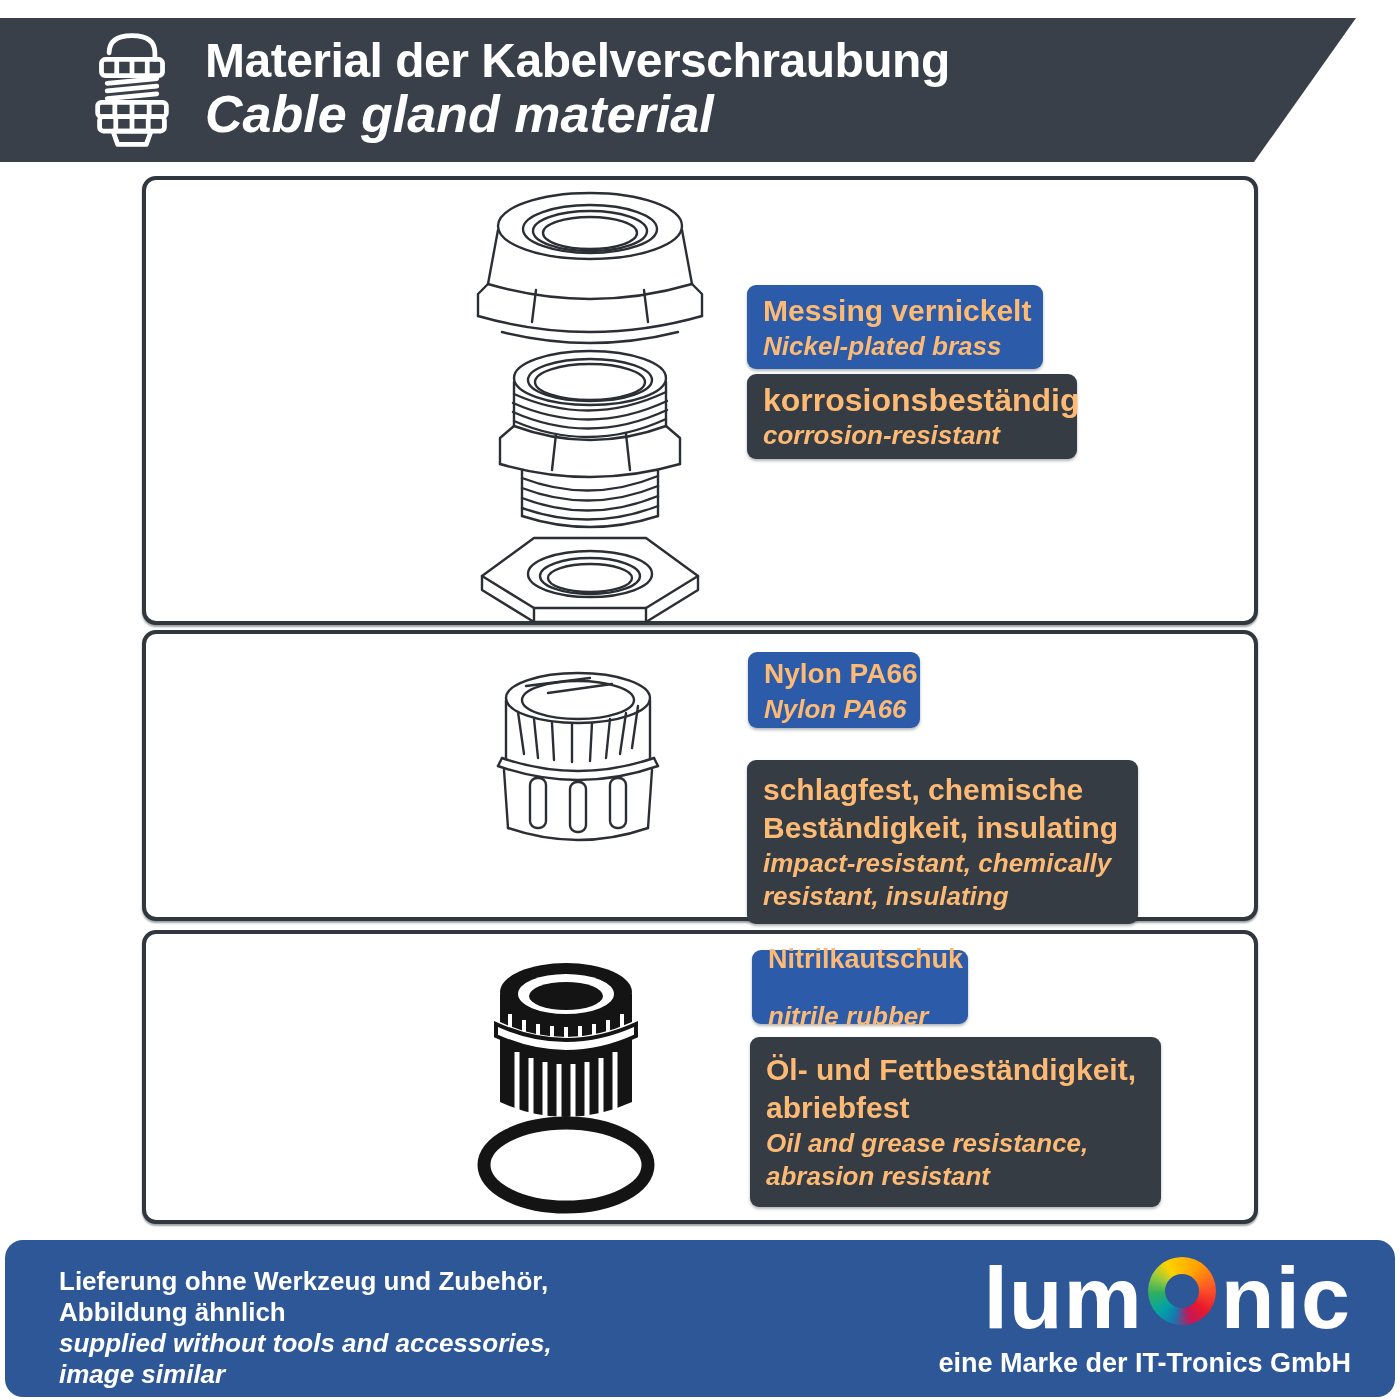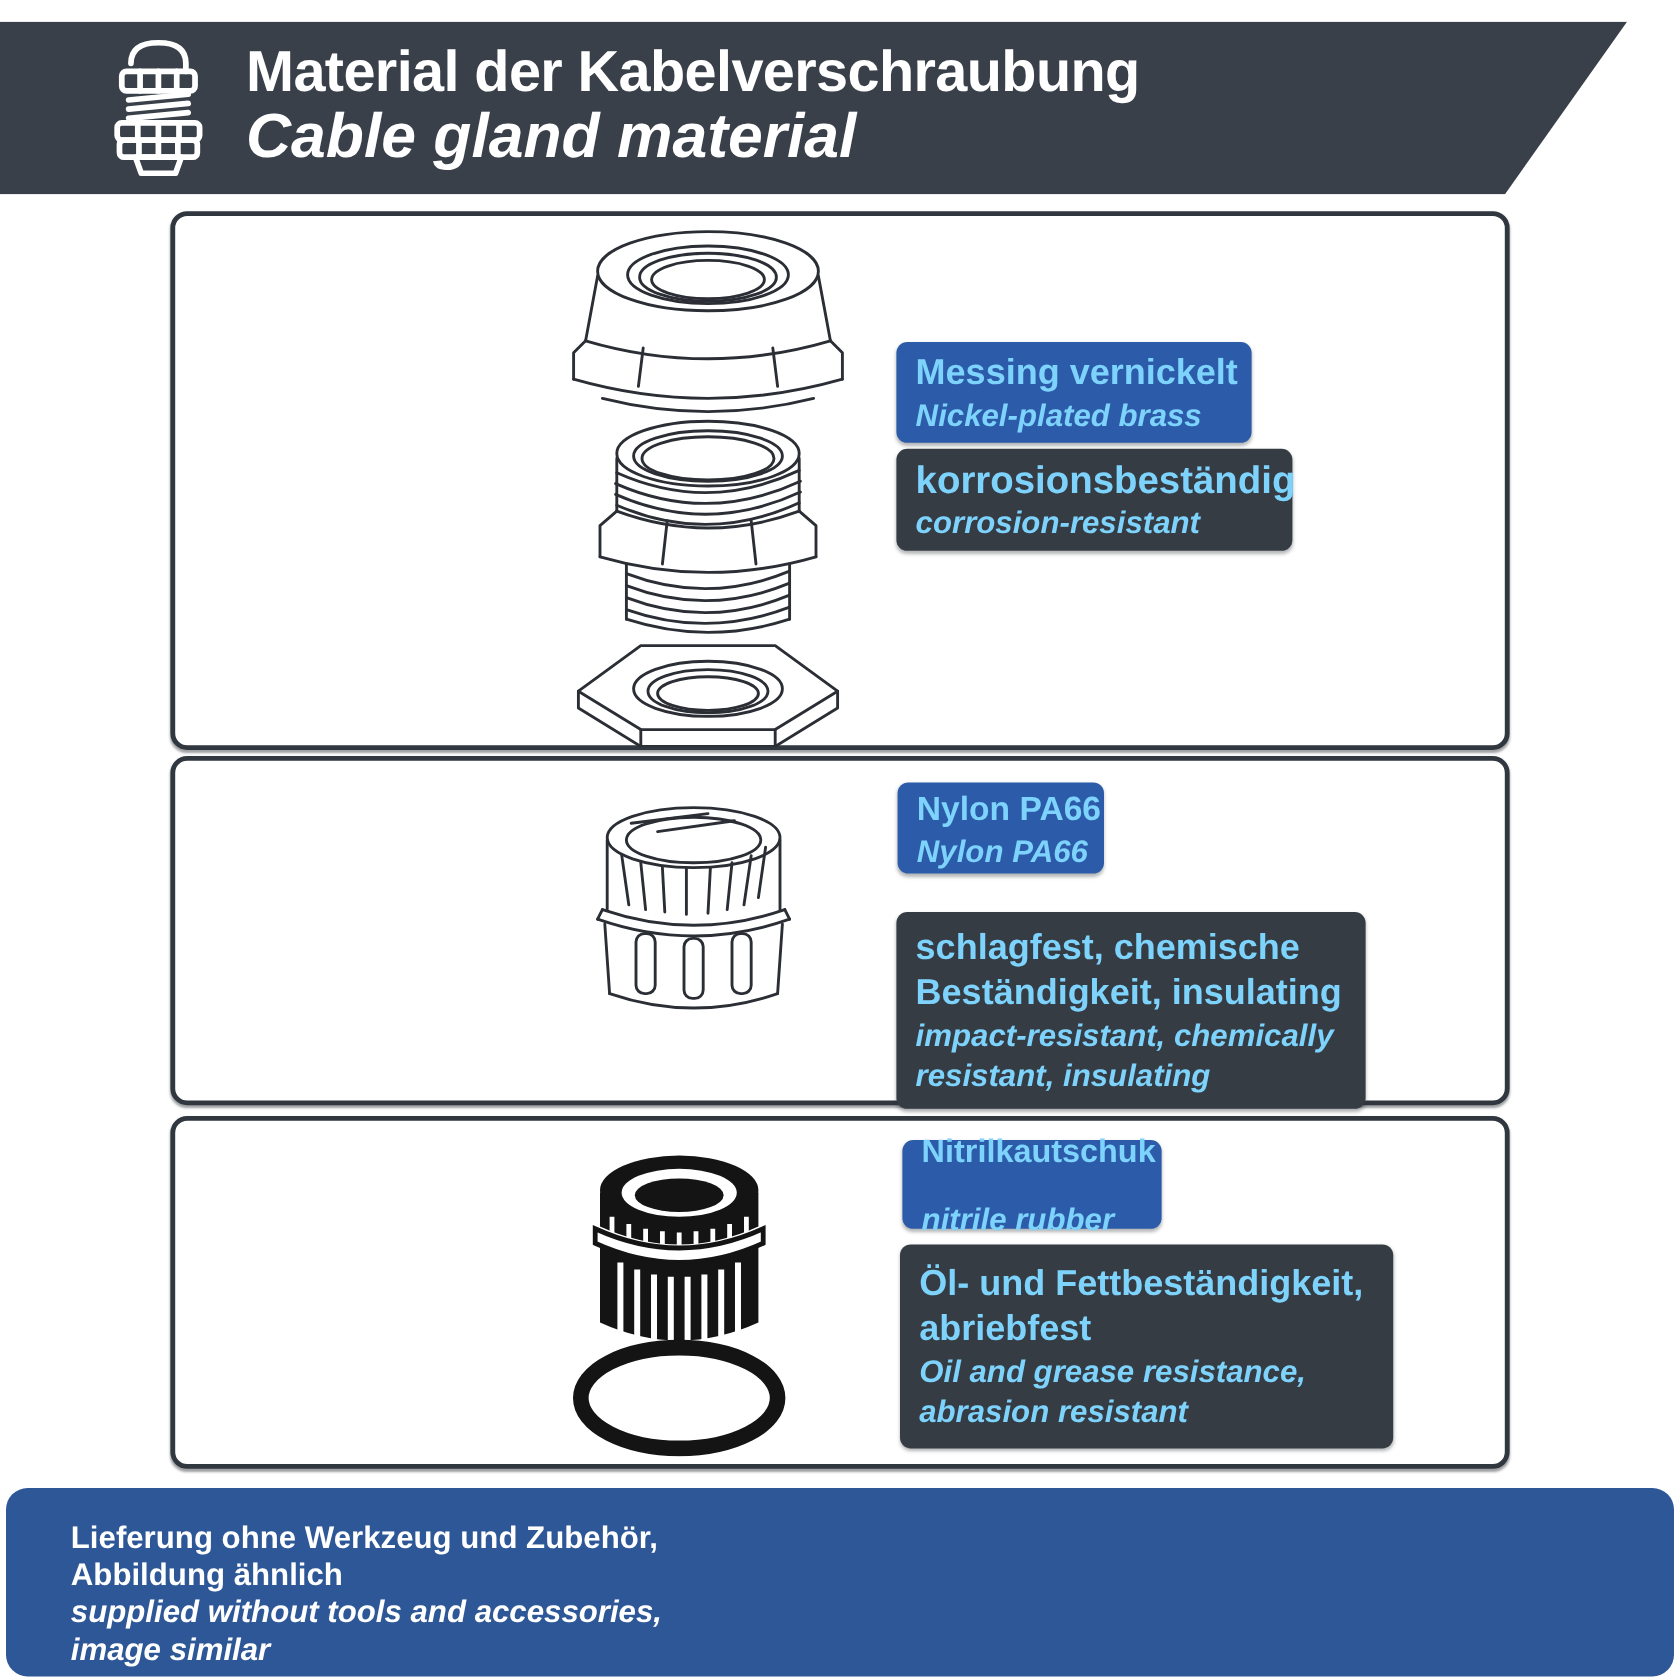--- a/index.html
+++ b/index.html
@@ -17,21 +17,21 @@
   
   .secbox{position:absolute;left:142px;width:1116px;background:#ffffff;border:4px solid #31373f;
           border-radius:14px;box-sizing:border-box;box-shadow:0 2px 2px rgba(40,45,52,.45);}
   #box-brass{top:176px;height:449px;}
   #box-nylon{top:630px;height:291px;}
   #box-rubber{top:930px;height:294px;}
 
   .drawing{position:absolute;}
 
   
-  .lbl{position:absolute;border-radius:9px;color:#7dd3fc;box-sizing:border-box;
+  .lbl{position:absolute;border-radius:9px;color:#fdba74;box-sizing:border-box;
        display:flex;flex-direction:column;justify-content:center;padding:8px 16px;
        box-shadow:0 2px 3px rgba(40,45,52,.35);}
   .lbl-blue{background:#2c5ca9;}
   .lbl-dark{background:#363c44;}
   .de{font-weight:bold;font-size:30px;line-height:38px;white-space:nowrap;}
   .en{font-weight:bold;font-style:italic;font-size:26px;line-height:33px;white-space:nowrap;}
   .de-sm{font-size:28px;}
   .line{display:block;}
 
   #lbl-brass-mat {left:747px;top:285px;width:296px;height:84px;}
@@ -195,15 +195,23 @@
     <span class="en line">abrasion resistant</span>
   </div>
 
   <div class="footer">
     <div class="footer-note">
       <span class="nde line">Lieferung ohne Werkzeug und Zubehör,</span>
       <span class="nde line">Abbildung ähnlich</span>
       <span class="nen line">supplied without tools and accessories,</span>
       <span class="nen line">image similar</span>
     </div>
+    <div class="brand">
+      <div class="logo-row">
+        <span class="logo-txt">lum</span>
+        <span class="logo-ring"></span>
+        <span class="logo-txt">nic</span>
+      </div>
+      <div class="brand-tag">eine Marke der IT-Tronics GmbH</div>
+    </div>
   </div>
 
 </div>
 
 </body></html>

